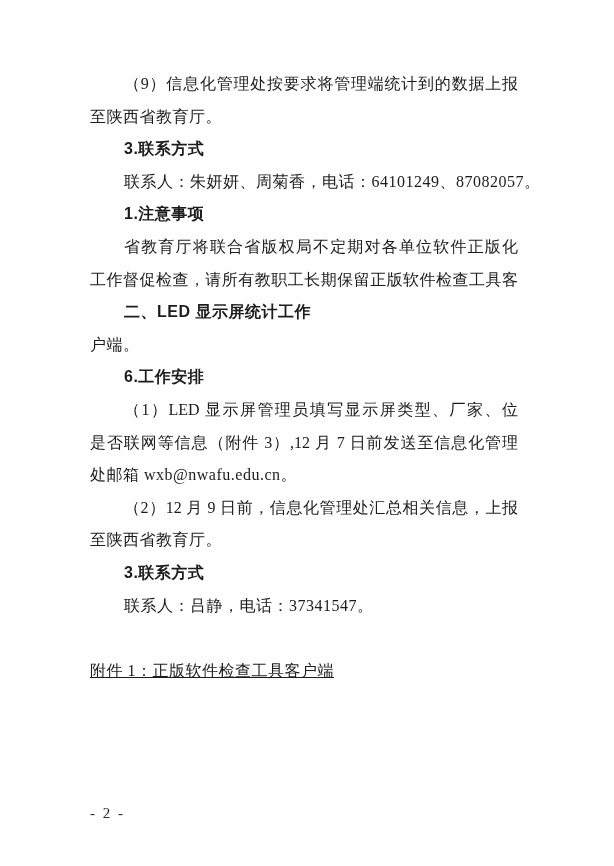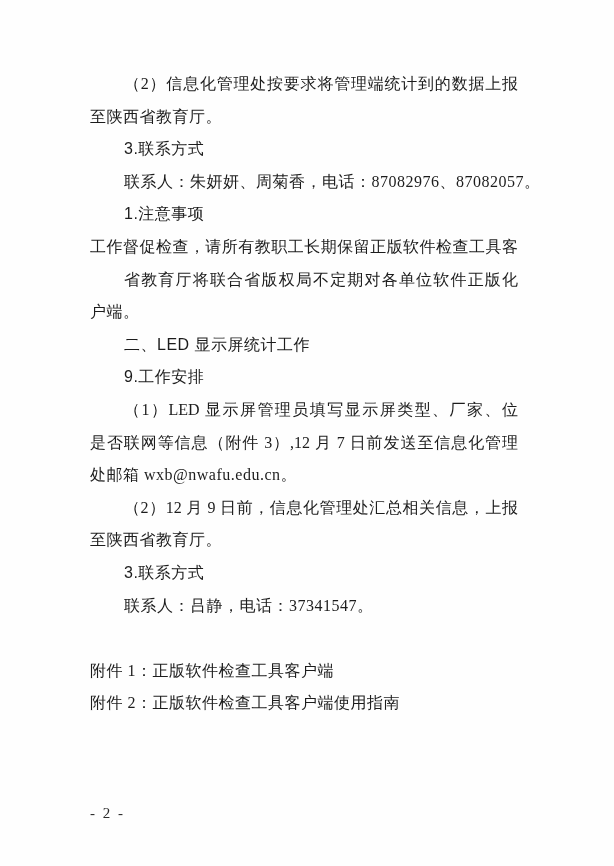--- a/index.html
+++ b/index.html
@@ -26,25 +26,25 @@
     height: 32.6px;
     line-height: 32.6px;
     font-size: 16px;
     letter-spacing: 0.5px;
     white-space: nowrap;
   }
   .paragraph-start { text-indent: 34px; }
   .heading {
     text-indent: 34px;
     font-family: "Liberation Sans", "DejaVu Sans", sans-serif;
-    font-weight: 400;
+    font-weight: 700;
     letter-spacing: 0.5px;
   }
   .spacer { }
-  .attachment { letter-spacing: 0.5px; }
+  .attachment { letter-spacing: 0.5px; text-decoration: underline; }
   .fill {
     white-space: normal;
     letter-spacing: 0;
     text-align: justify;
     text-align-last: justify;
     overflow: hidden;
   }
   .page-number {
     position: absolute;
     left: 90px;
@@ -54,35 +54,34 @@
     font-size: 15px;
     letter-spacing: 2px;
     color: #2a2a2a;
   }
 </style>
 </head>
 <body>
 
 <div class="page">
   <div class="doc">
-      <div class="line paragraph-start fill">（2）信息化管理处按要求将管理端统计到的数据上报</div>
+      <div class="line paragraph-start fill">（9）信息化管理处按要求将管理端统计到的数据上报</div>
       <div class="line continuation">至陕西省教育厅。</div>
       <div class="line heading">3.联系方式</div>
-      <div class="line paragraph-start">联系人：朱妍妍、周菊香，电话：87082976、87082057。</div>
+      <div class="line paragraph-start">联系人：朱妍妍、周菊香，电话：64101249、87082057。</div>
       <div class="line heading">1.注意事项</div>
+      <div class="line paragraph-start fill">省教育厅将联合省版权局不定期对各单位软件正版化</div>
       <div class="line continuation fill">工作督促检查，请所有教职工长期保留正版软件检查工具客</div>
-      <div class="line paragraph-start fill">省教育厅将联合省版权局不定期对各单位软件正版化</div>
+      <div class="line heading">二、LED 显示屏统计工作</div>
       <div class="line continuation">户端。</div>
-      <div class="line heading">二、LED 显示屏统计工作</div>
-      <div class="line heading">9.工作安排</div>
+      <div class="line heading">6.工作安排</div>
       <div class="line paragraph-start fill">（1）LED 显示屏管理员填写显示屏类型、厂家、位置、</div>
       <div class="line continuation fill">是否联网等信息（附件 3）,12 月 7 日前发送至信息化管理</div>
       <div class="line continuation">处邮箱 wxb@nwafu.edu.cn。</div>
       <div class="line paragraph-start fill">（2）12 月 9 日前，信息化管理处汇总相关信息，上报</div>
       <div class="line continuation">至陕西省教育厅。</div>
       <div class="line heading">3.联系方式</div>
       <div class="line paragraph-start">联系人：吕静，电话：37341547。</div>
       <div class="line spacer"></div>
       <div class="line attachment">附件 1：正版软件检查工具客户端</div>
-      <div class="line attachment">附件 2：正版软件检查工具客户端使用指南</div>
     </div>
   <div class="page-number">- 2 -</div>
 </div>
 
 </body></html>

